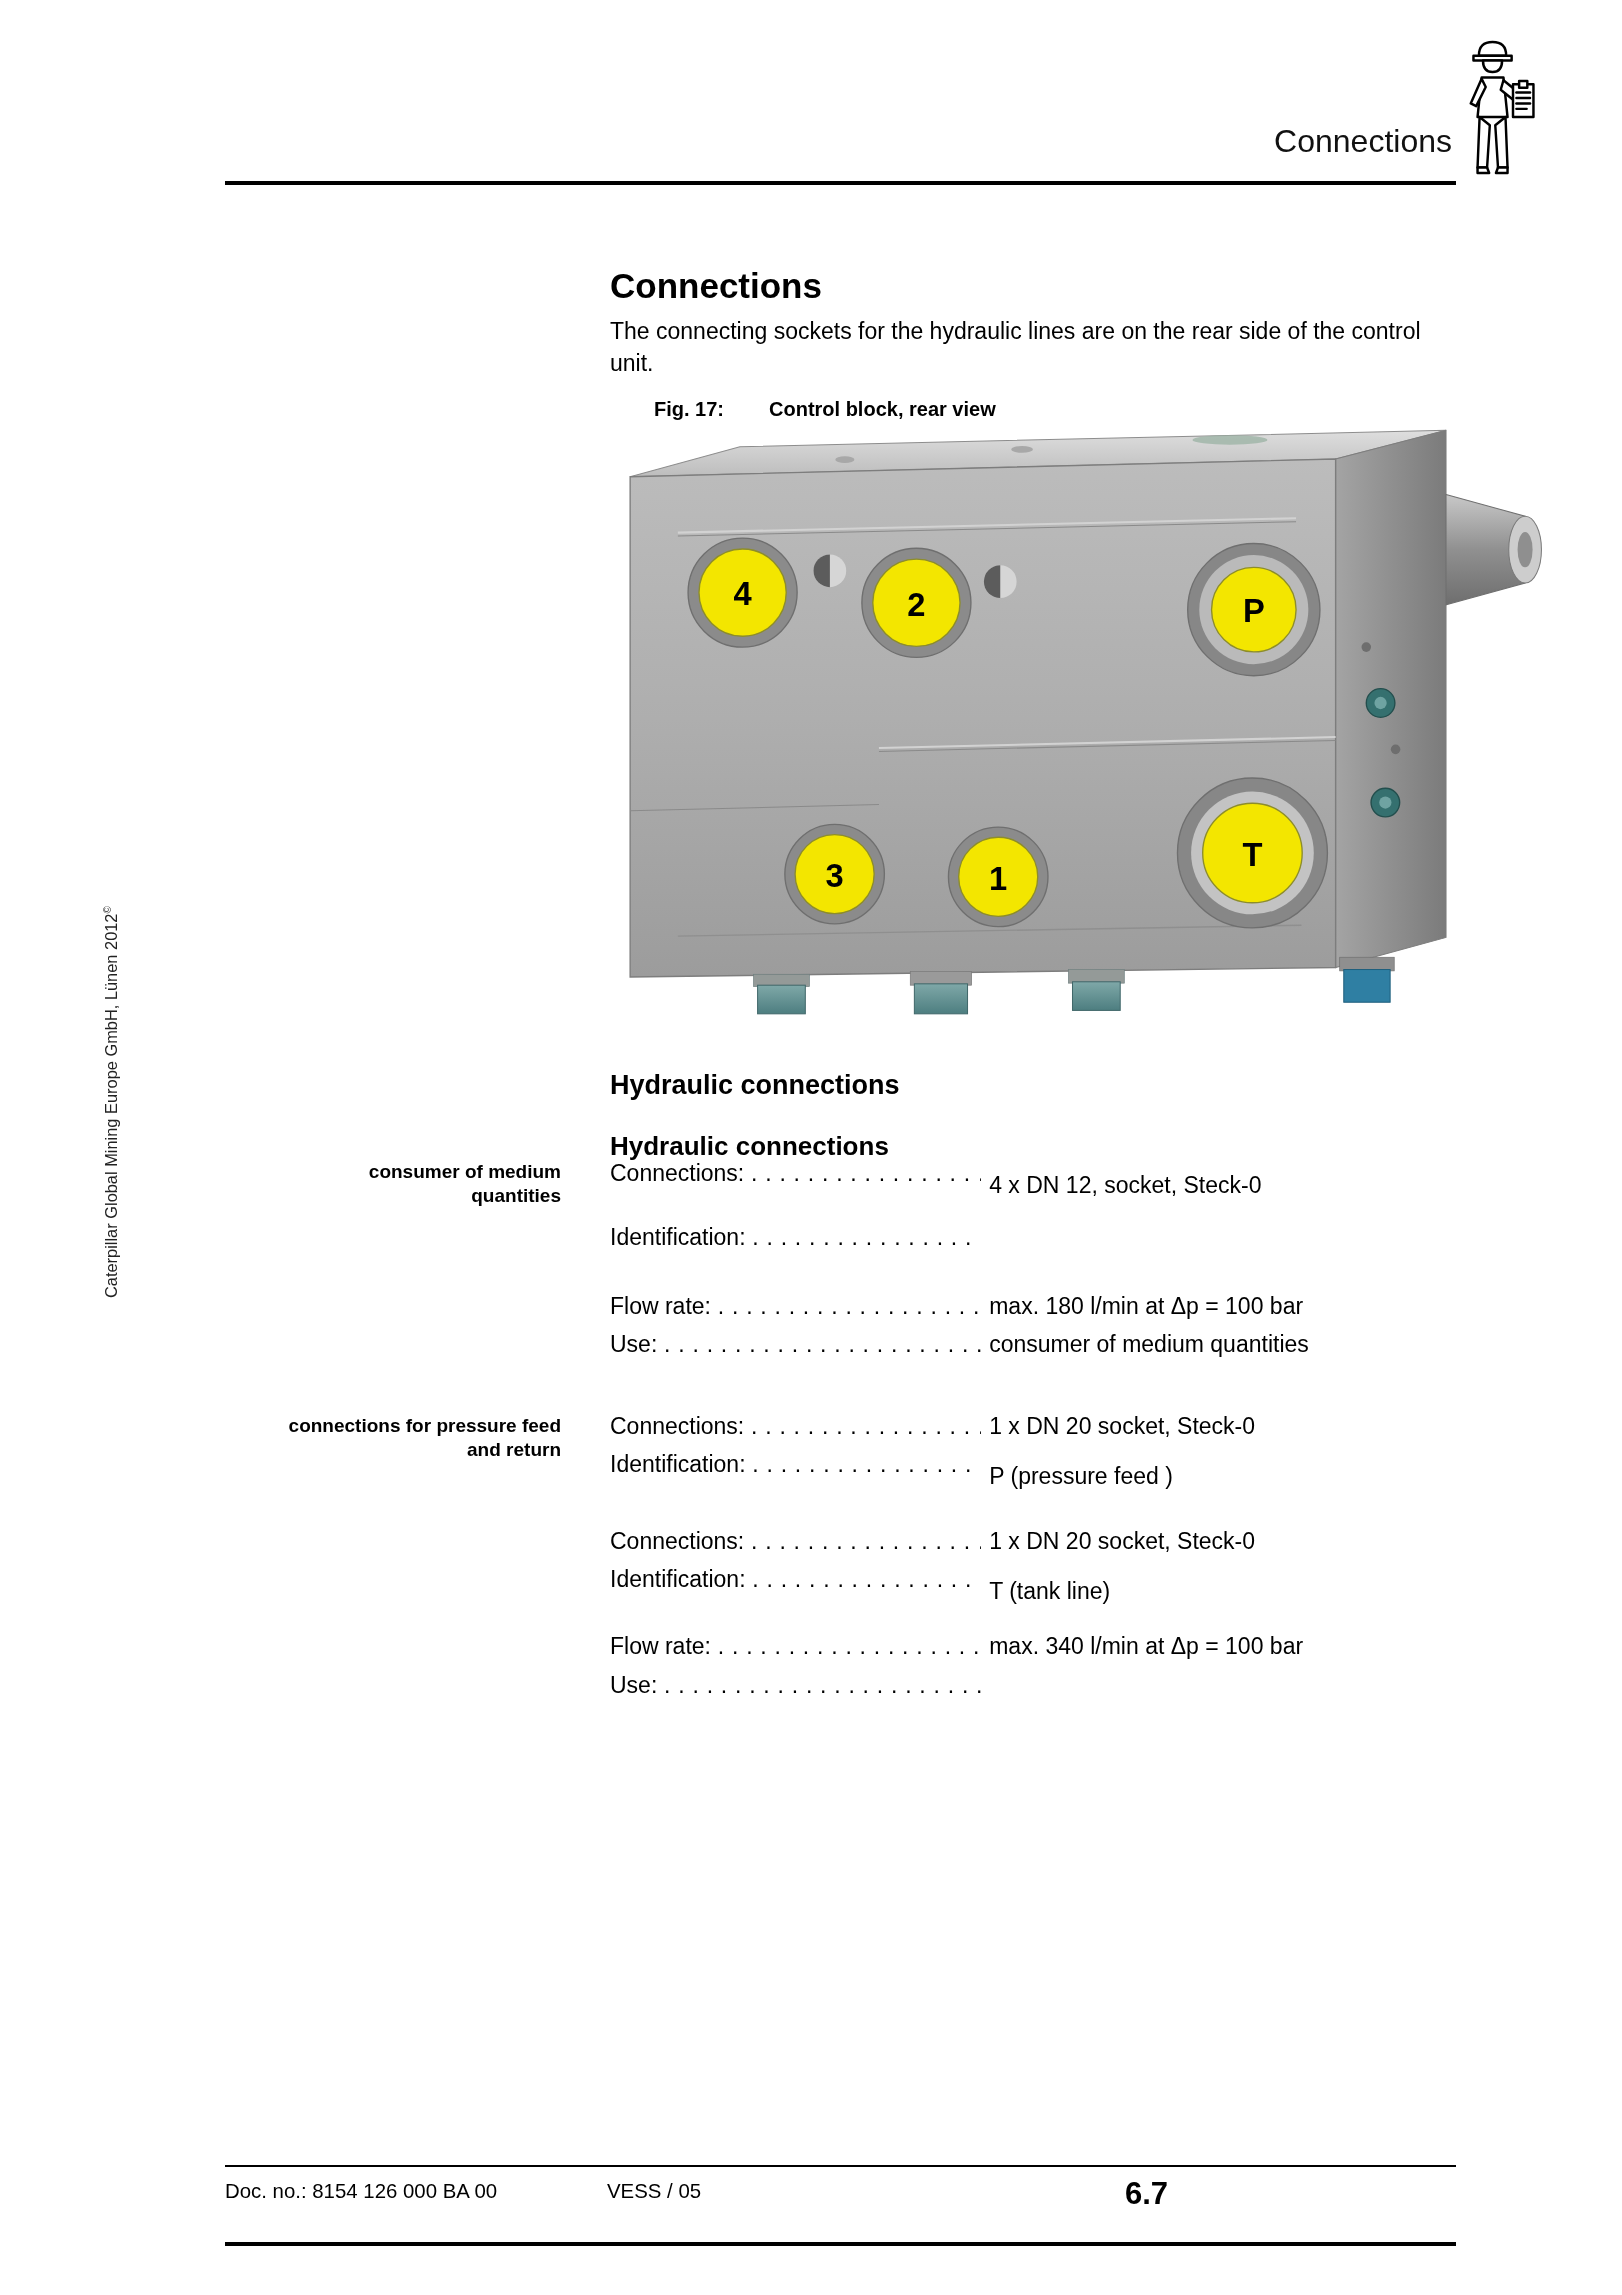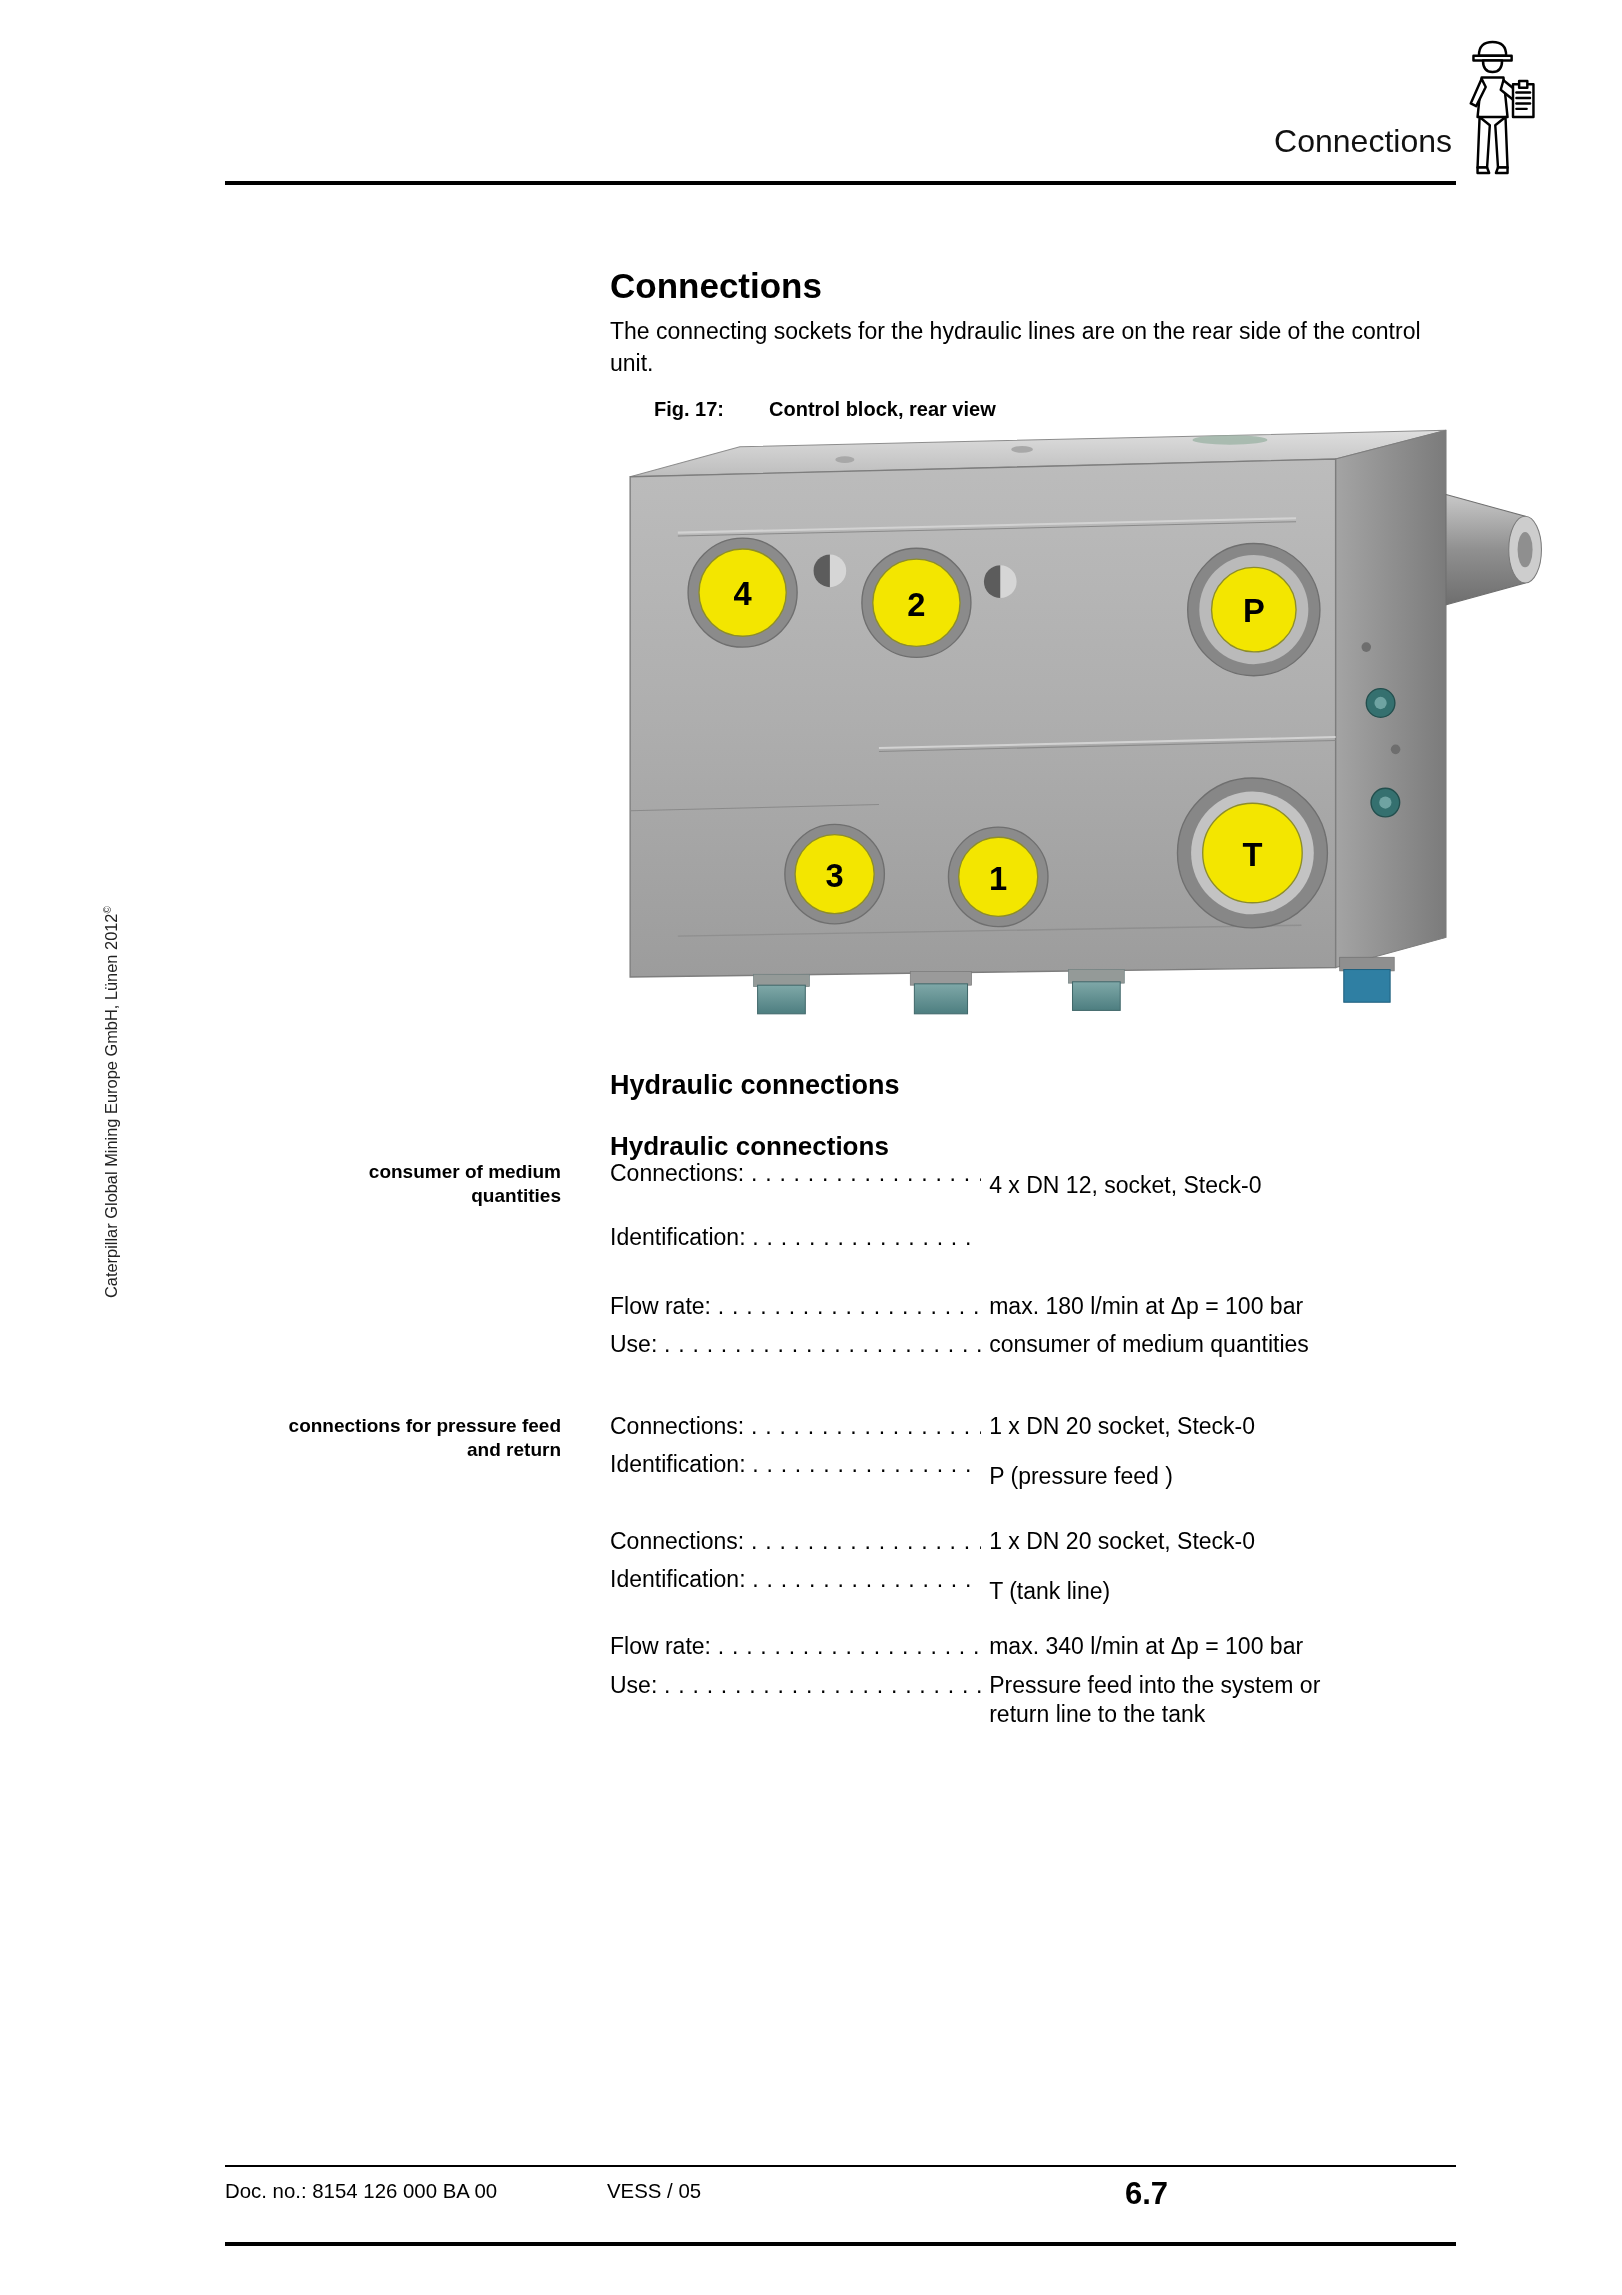--- a/index.html
+++ b/index.html
@@ -282,21 +282,20 @@
     <span class="leader">. . . . . . . . . . . . . . . . . . . . . . . . . . . . . . . . . . . . . . . . . . . .</span>
   </div>
   <div class="spec-value">max. 340 l/min at Δp = 100 bar</div>
 </div>
 
 <div class="abs spec-row" style="top:1671px">
   <div class="spec-left">
     <span class="spec-label">Use:</span>
     <span class="leader">. . . . . . . . . . . . . . . . . . . . . . . . . . . . . . . . . . . . . . . . . . . .</span>
   </div>
-  <div class="spec-value narrow">Pressure feed into the system or return line to the tank</div>
 </div>
 
 <div class="abs sidebar-vertical">
   <span>Caterpillar Global Mining Europe GmbH, Lünen 2012</span><sup>©</sup>
 </div>
 
 <div class="abs footer-rule-top"></div>
 <div class="abs footer-doc">Doc. no.: 8154 126 000 BA 00</div>
 <div class="abs footer-version">VESS / 05</div>
 <div class="abs footer-page">6.7</div>

